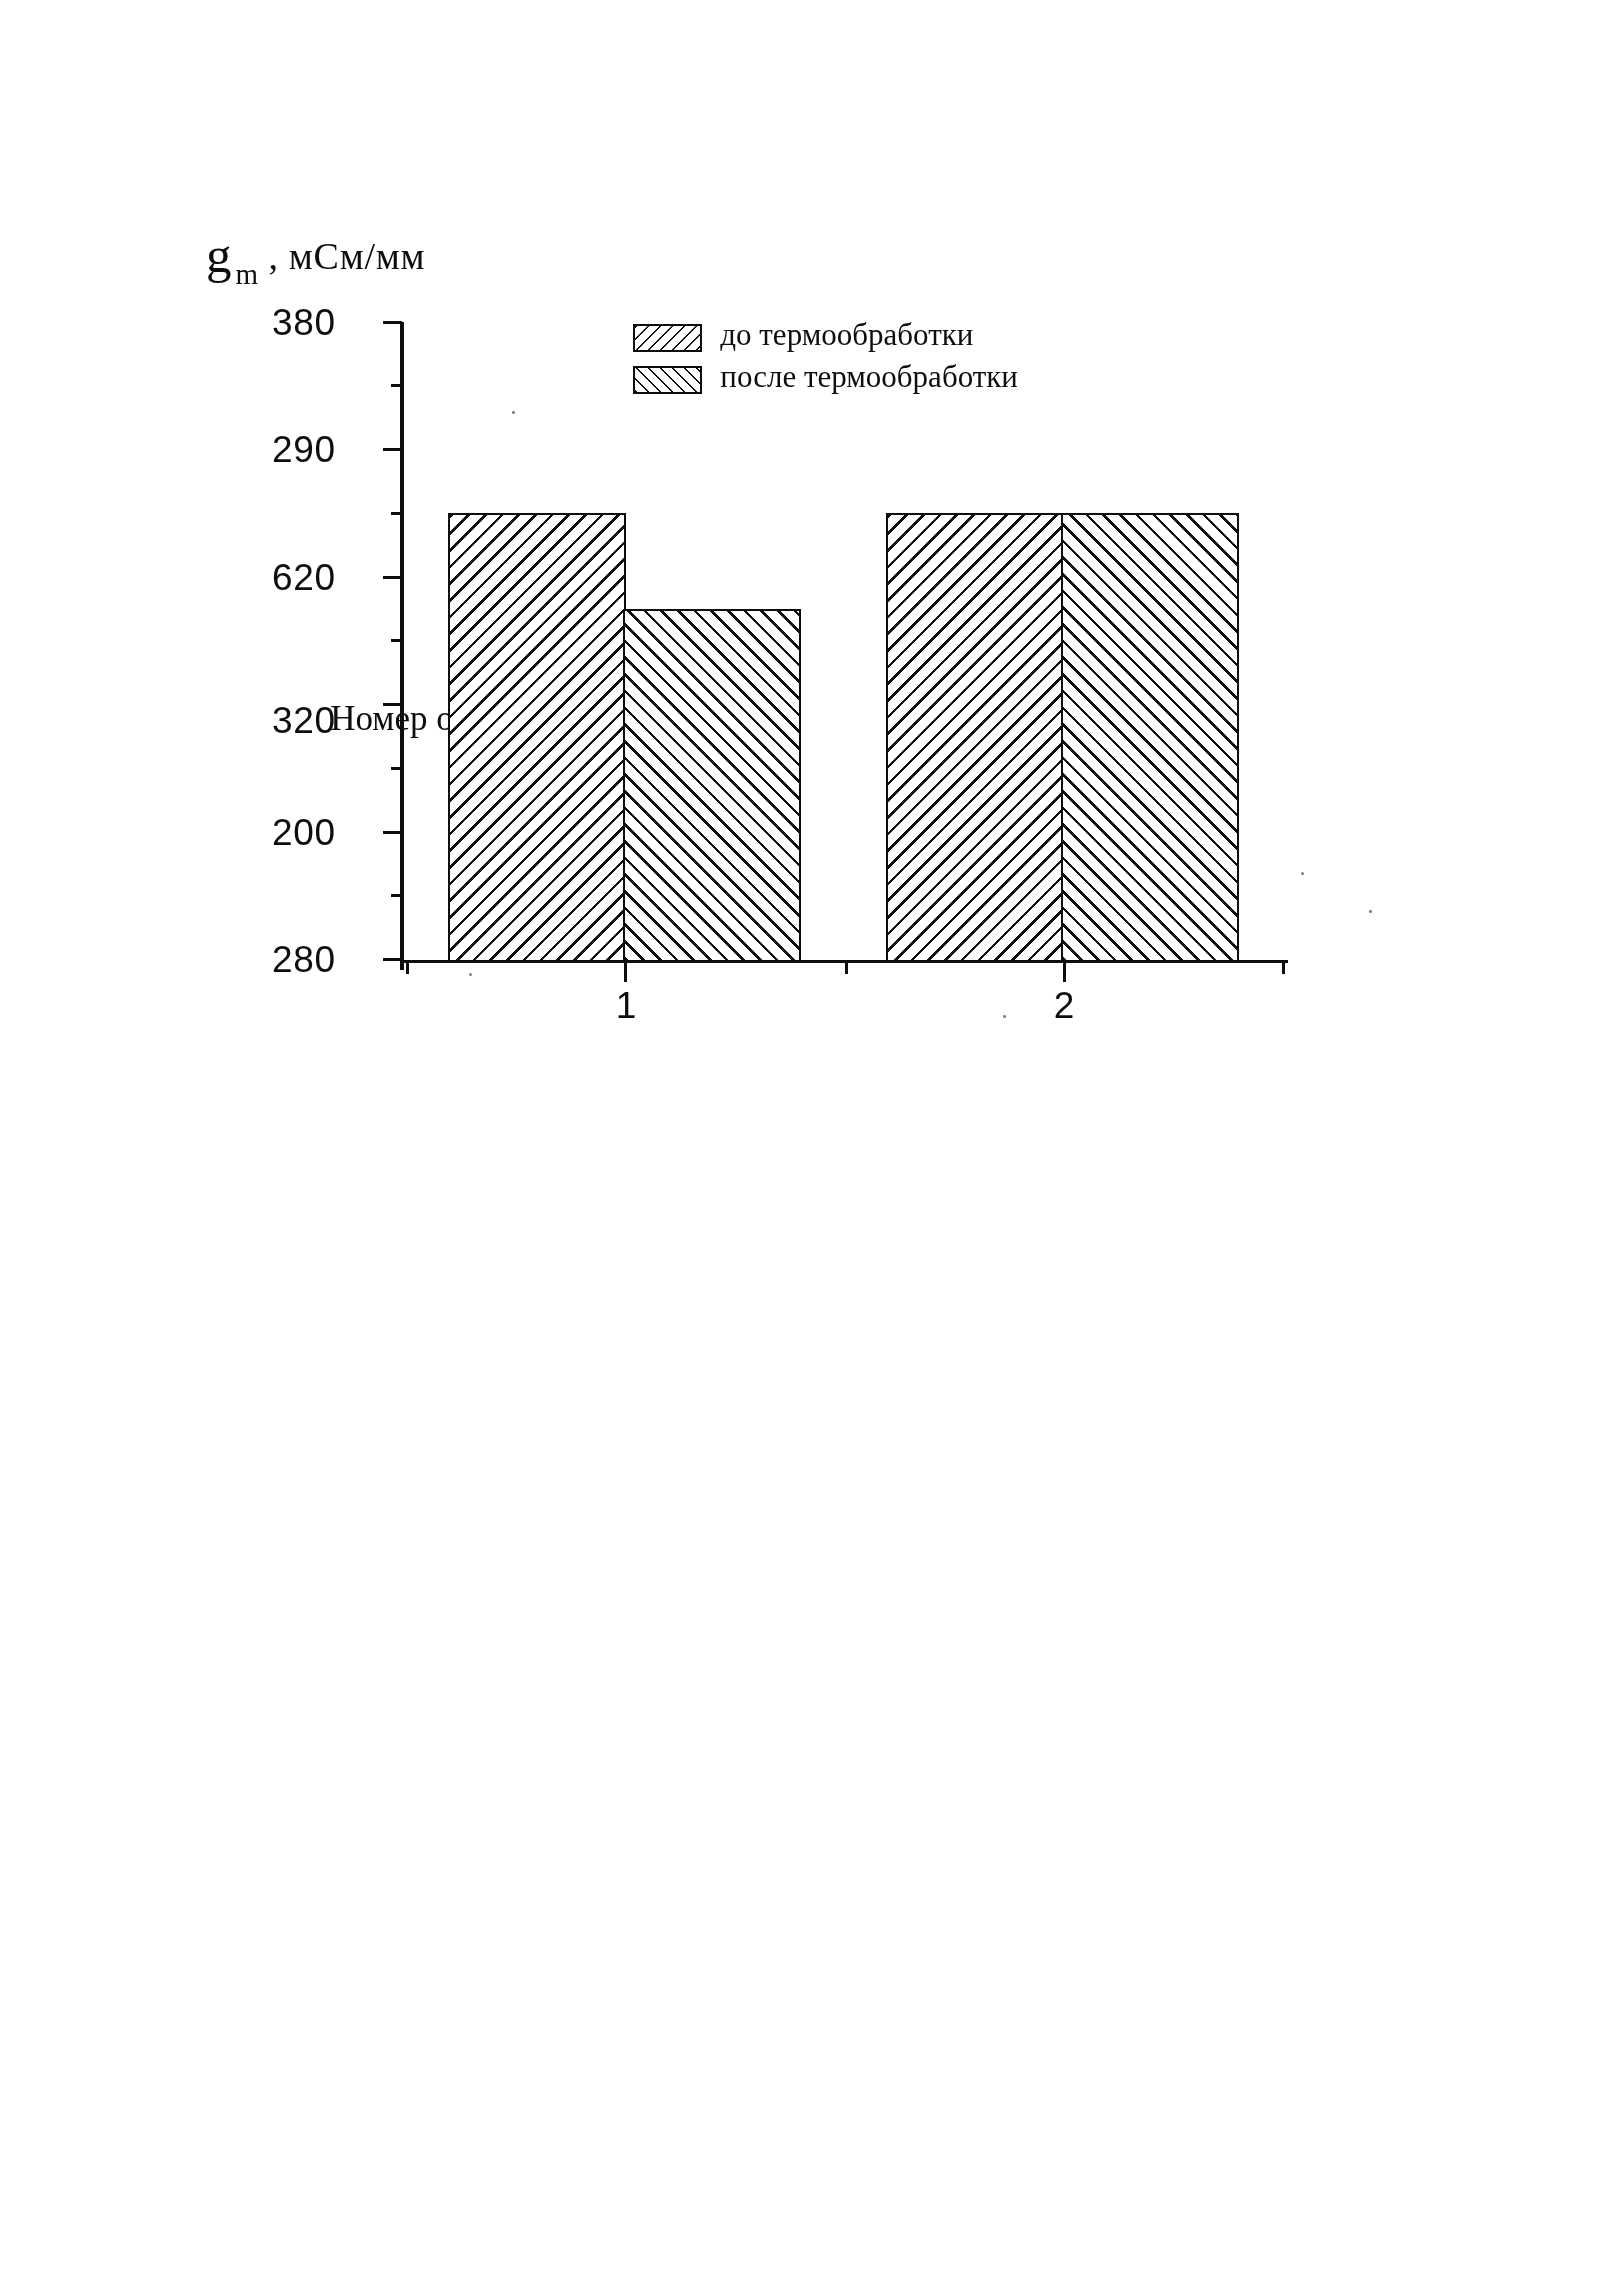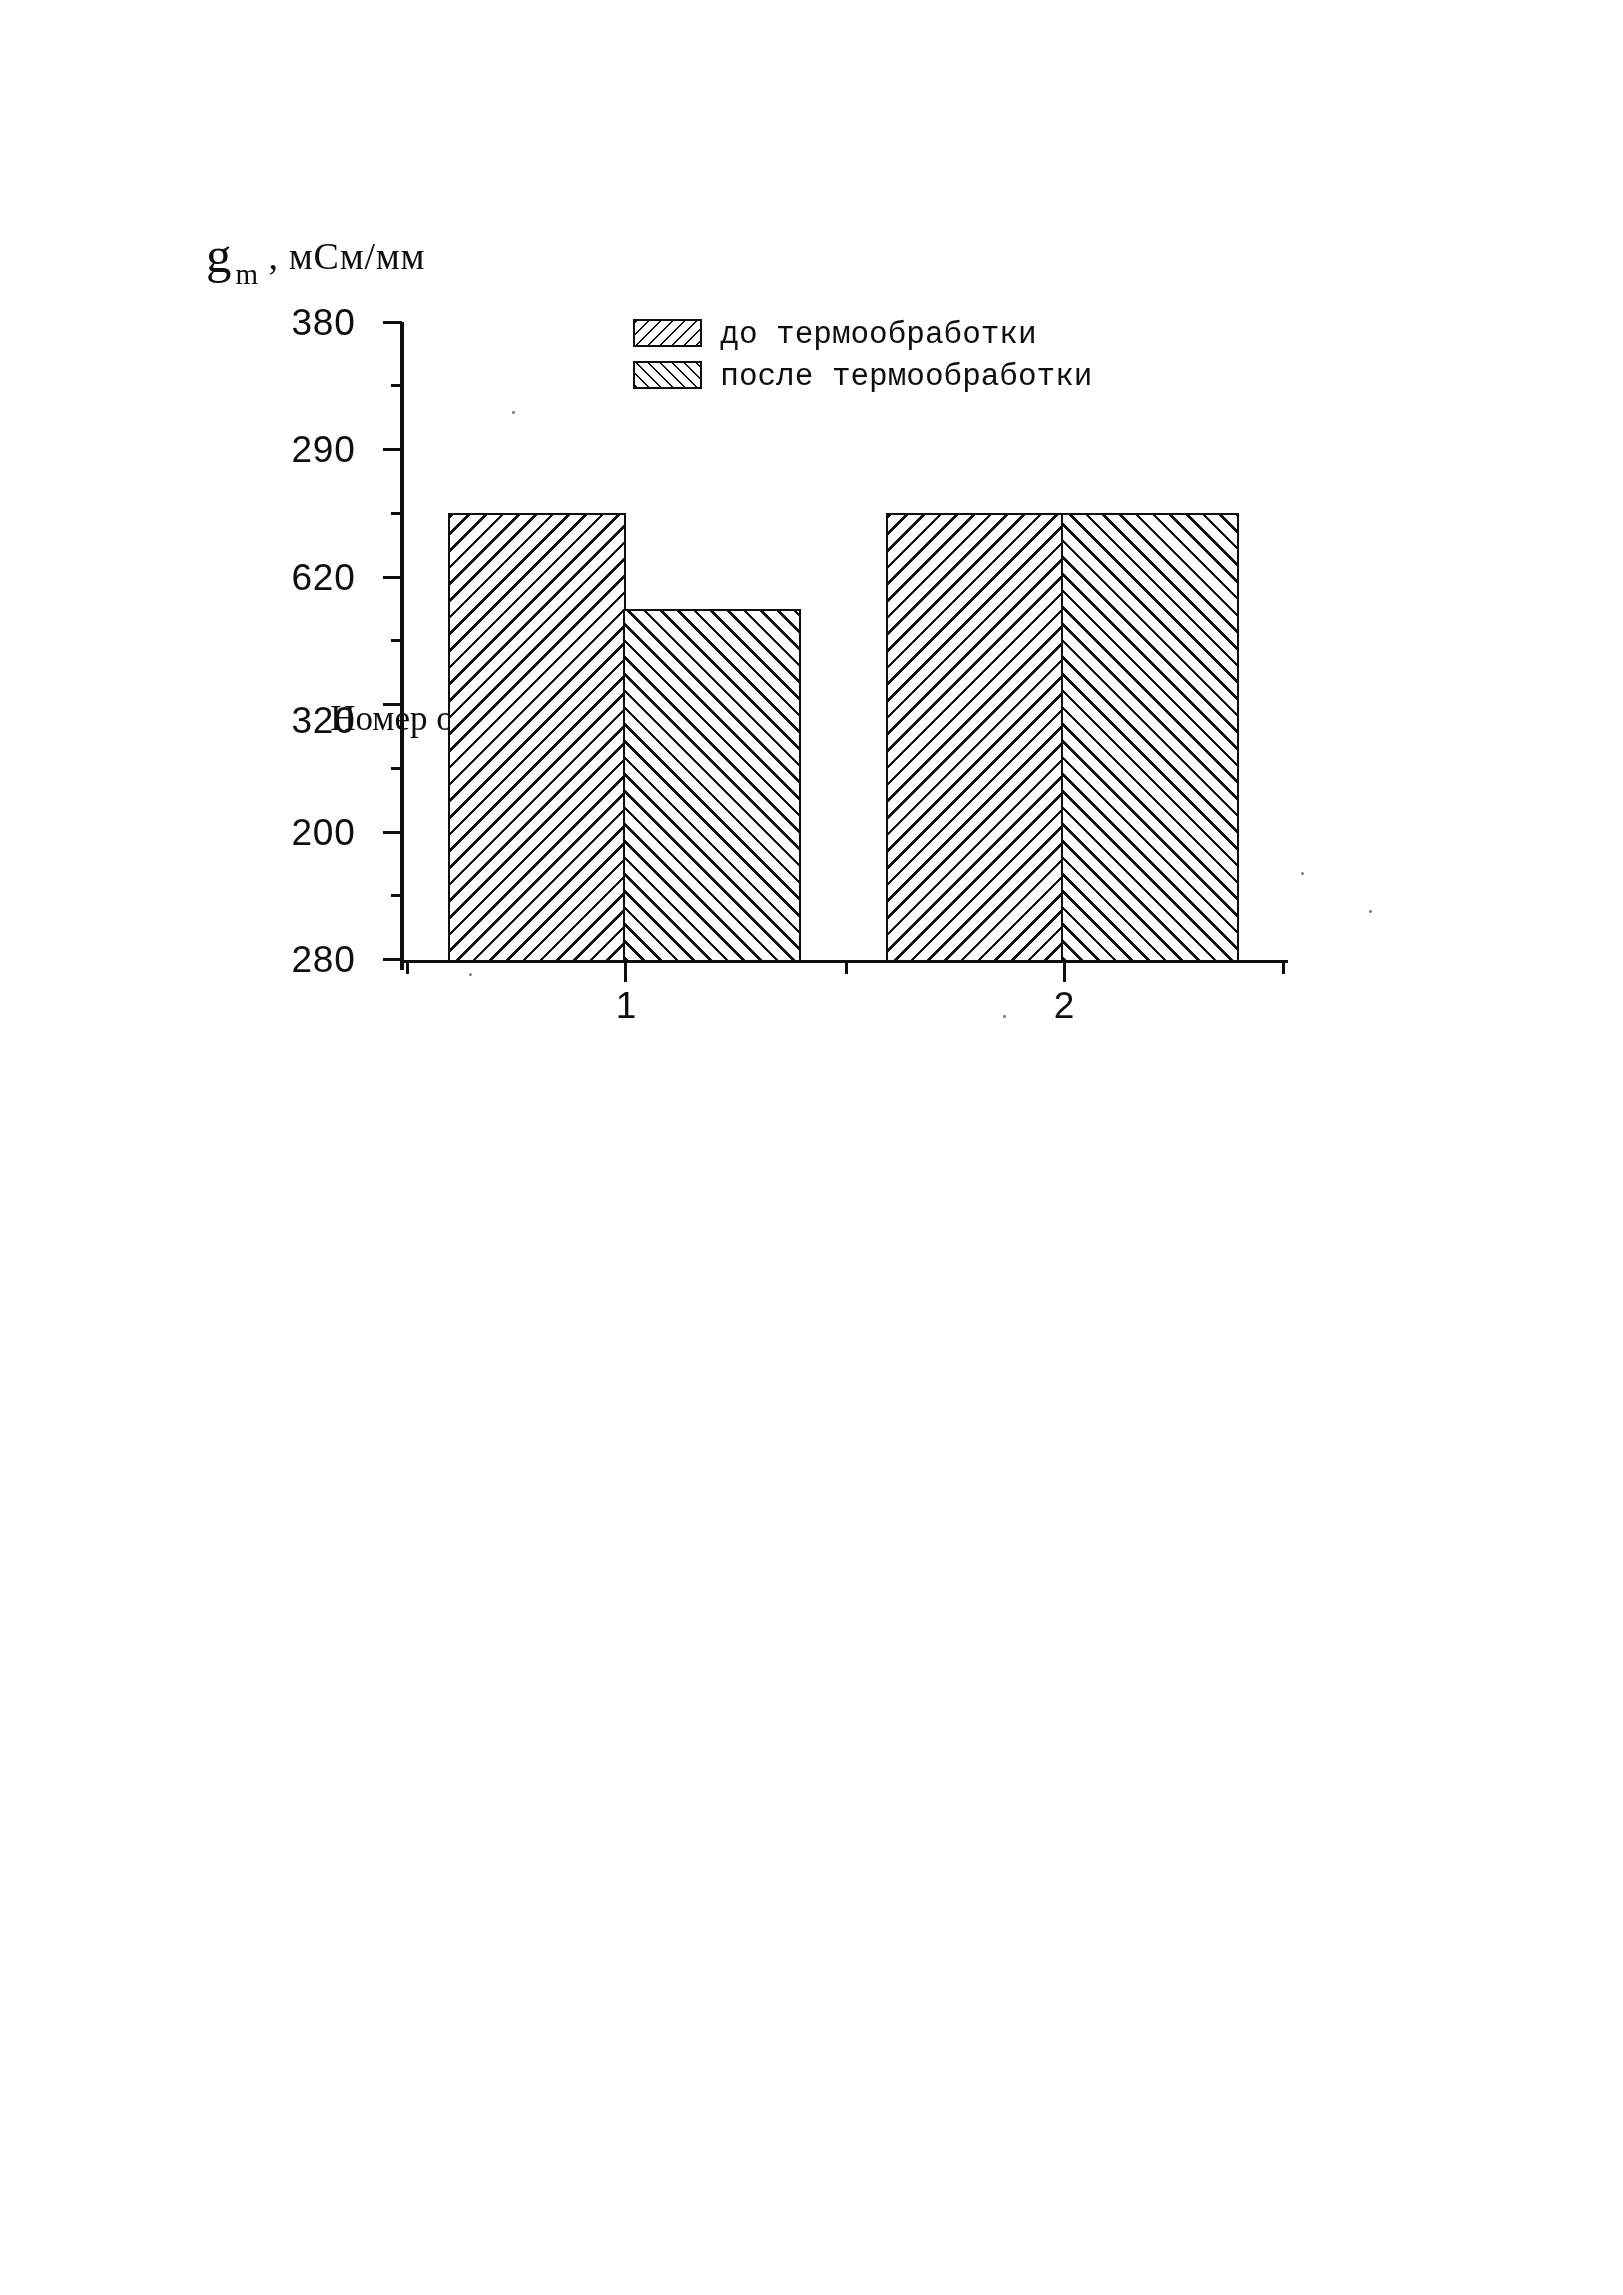--- a/index.html
+++ b/index.html
@@ -19,21 +19,21 @@
   .ylabel-sub { font-size: 29px; line-height: 1; vertical-align: -11.8px; margin-left: 3.9px; }
   .ylabel-units { font-size: 38px; line-height: 1; margin-left: 10.5px; vertical-align: 2.6px; letter-spacing: 0.7px; }
 
   
   #plot { position: absolute; left: 403px; top: 322px; width: 883px; height: 638px; }
   .axis { position: absolute; background: #0e0e0e; z-index: 1; }
   .tick { position: absolute; background: #0e0e0e; z-index: 1; }
 
   .ytick-label {
     position: absolute; left: -131px; width: 103px; height: 41px;
-    line-height: 41px; text-align: center;
+    line-height: 41px; text-align: left;
     font-family: "Liberation Sans", "DejaVu Sans", sans-serif;
     font-size: 37px; letter-spacing: 0.7px;
   }
   .xtick-label {
     position: absolute; width: 92px; height: 39px;
     line-height: 39px; text-align: center;
     font-family: "Liberation Sans", "DejaVu Sans", sans-serif;
     font-size: 37px;
   }
 
@@ -42,21 +42,21 @@
     box-sizing: border-box;
     border: 2.6px solid #0e0e0e;
     background-color: #ffffff;
     z-index: 2;
   }
   .hatch-fwd  { background-image: repeating-linear-gradient(135deg, #0e0e0e 0 2.6px, transparent 2.6px 11.8px); }
   .hatch-back { background-image: repeating-linear-gradient(45deg,  #0e0e0e 0 2.6px, transparent 2.6px 11.8px); }
 
   
   .legend { position: absolute; left: 230px; top: -2.6px; z-index: 3; }
-  .legend-row { display: flex; align-items: flex-start; margin-bottom: 9.2px; font-family: Liberation Mono, monospace; }
+  .legend-row { display: flex; align-items: flex-end; margin-bottom: 9.2px; }
   .legend-swatch {
     width: 65px; height: 23.6px;
     border: 2.6px solid #0e0e0e;
     background-color: #ffffff;
     background-size: auto;
   }
   .legend-swatch.hatch-fwd  { background-image: repeating-linear-gradient(135deg, #0e0e0e 0 2px, transparent 2px 8.5px); }
   .legend-swatch.hatch-back { background-image: repeating-linear-gradient(45deg,  #0e0e0e 0 2px, transparent 2px 8.5px); }
   .legend-label { margin-left: 18.3px; font-size: 31px; line-height: 1.05; white-space: nowrap; }
 

